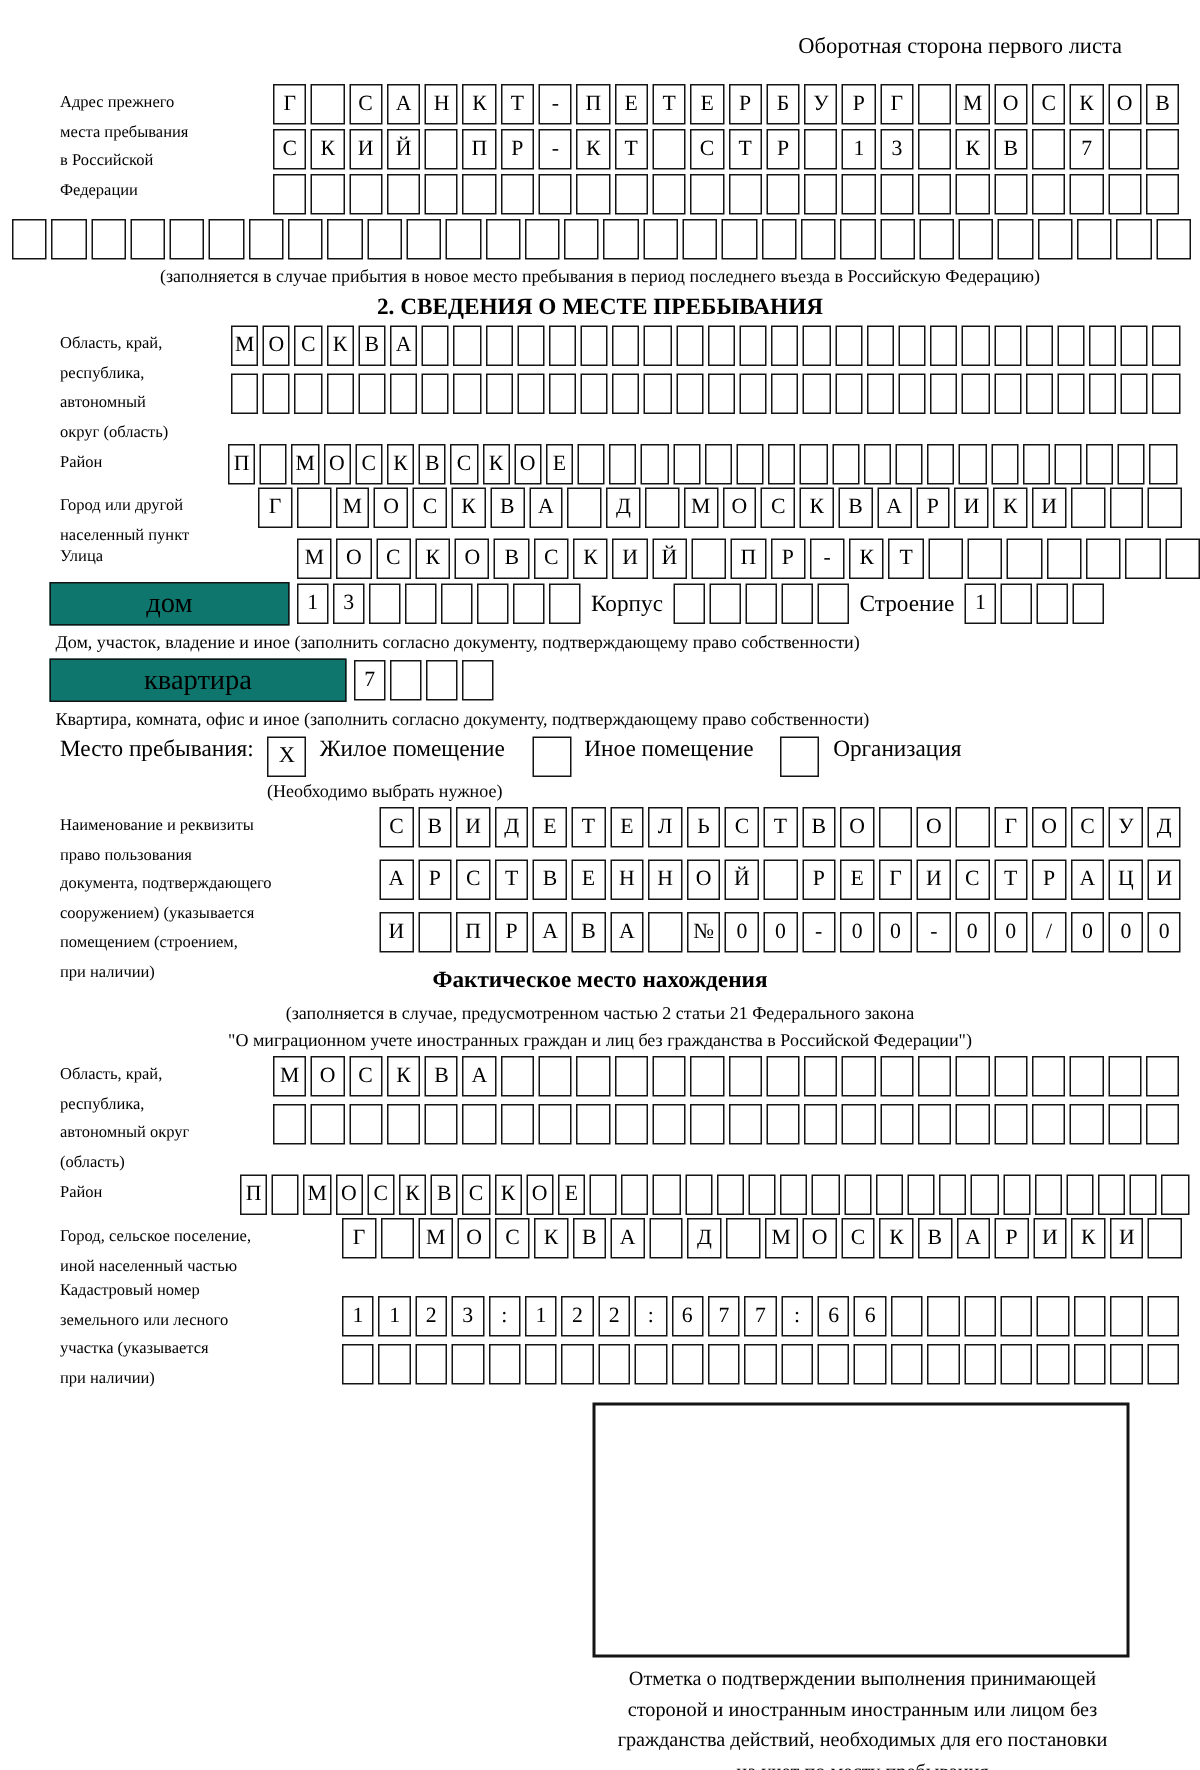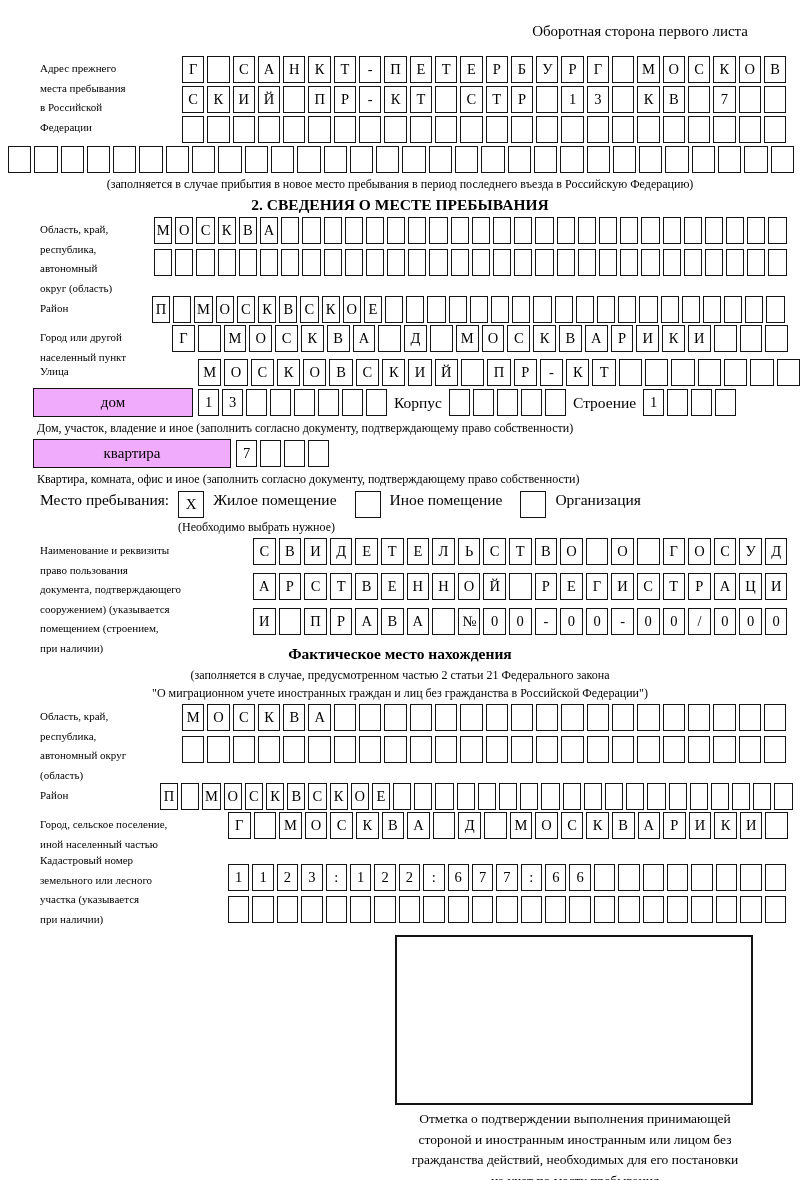--- a/index.html
+++ b/index.html
@@ -17,21 +17,21 @@
     flex:none;box-sizing:border-box;width:var(--cw,22px);height:27px;
     border:1.6px solid #141414;display:inline-flex;align-items:center;justify-content:center;
     font-size:14.5px;background:#fff;
   }
   .note{font-size:12px;line-height:18px;}
   .center{text-align:center;}
   .bold{font-weight:bold;}
   .sec-title{font-size:15.5px;line-height:20px;margin-top:2px;}
   .widebox{
     flex:none;box-sizing:border-box;height:29px;border:1.6px solid #141414;
-    display:inline-flex;align-items:center;justify-content:center;font-size:15px;background:#f0abfc;
+    display:inline-flex;align-items:center;justify-content:center;font-size:19px;background:#0f766e;
   }
   .inline-row{display:flex;align-items:center;margin-left:33px;}
   .inline-label{font-size:15.5px;padding:0 7px;}
   .checkbox{
     flex:none;box-sizing:border-box;width:26px;height:27px;border:1.6px solid #141414;
     display:inline-flex;align-items:center;justify-content:center;font-size:15px;background:#fff;
   }
   .stay-row{display:flex;align-items:flex-start;margin-left:40px;margin-top:3px;}
   .stay-row .opt-label{font-size:15.5px;margin:0 18px 0 9px;}
   .stay-row .lead{font-size:15.5px;margin-right:9px;}

